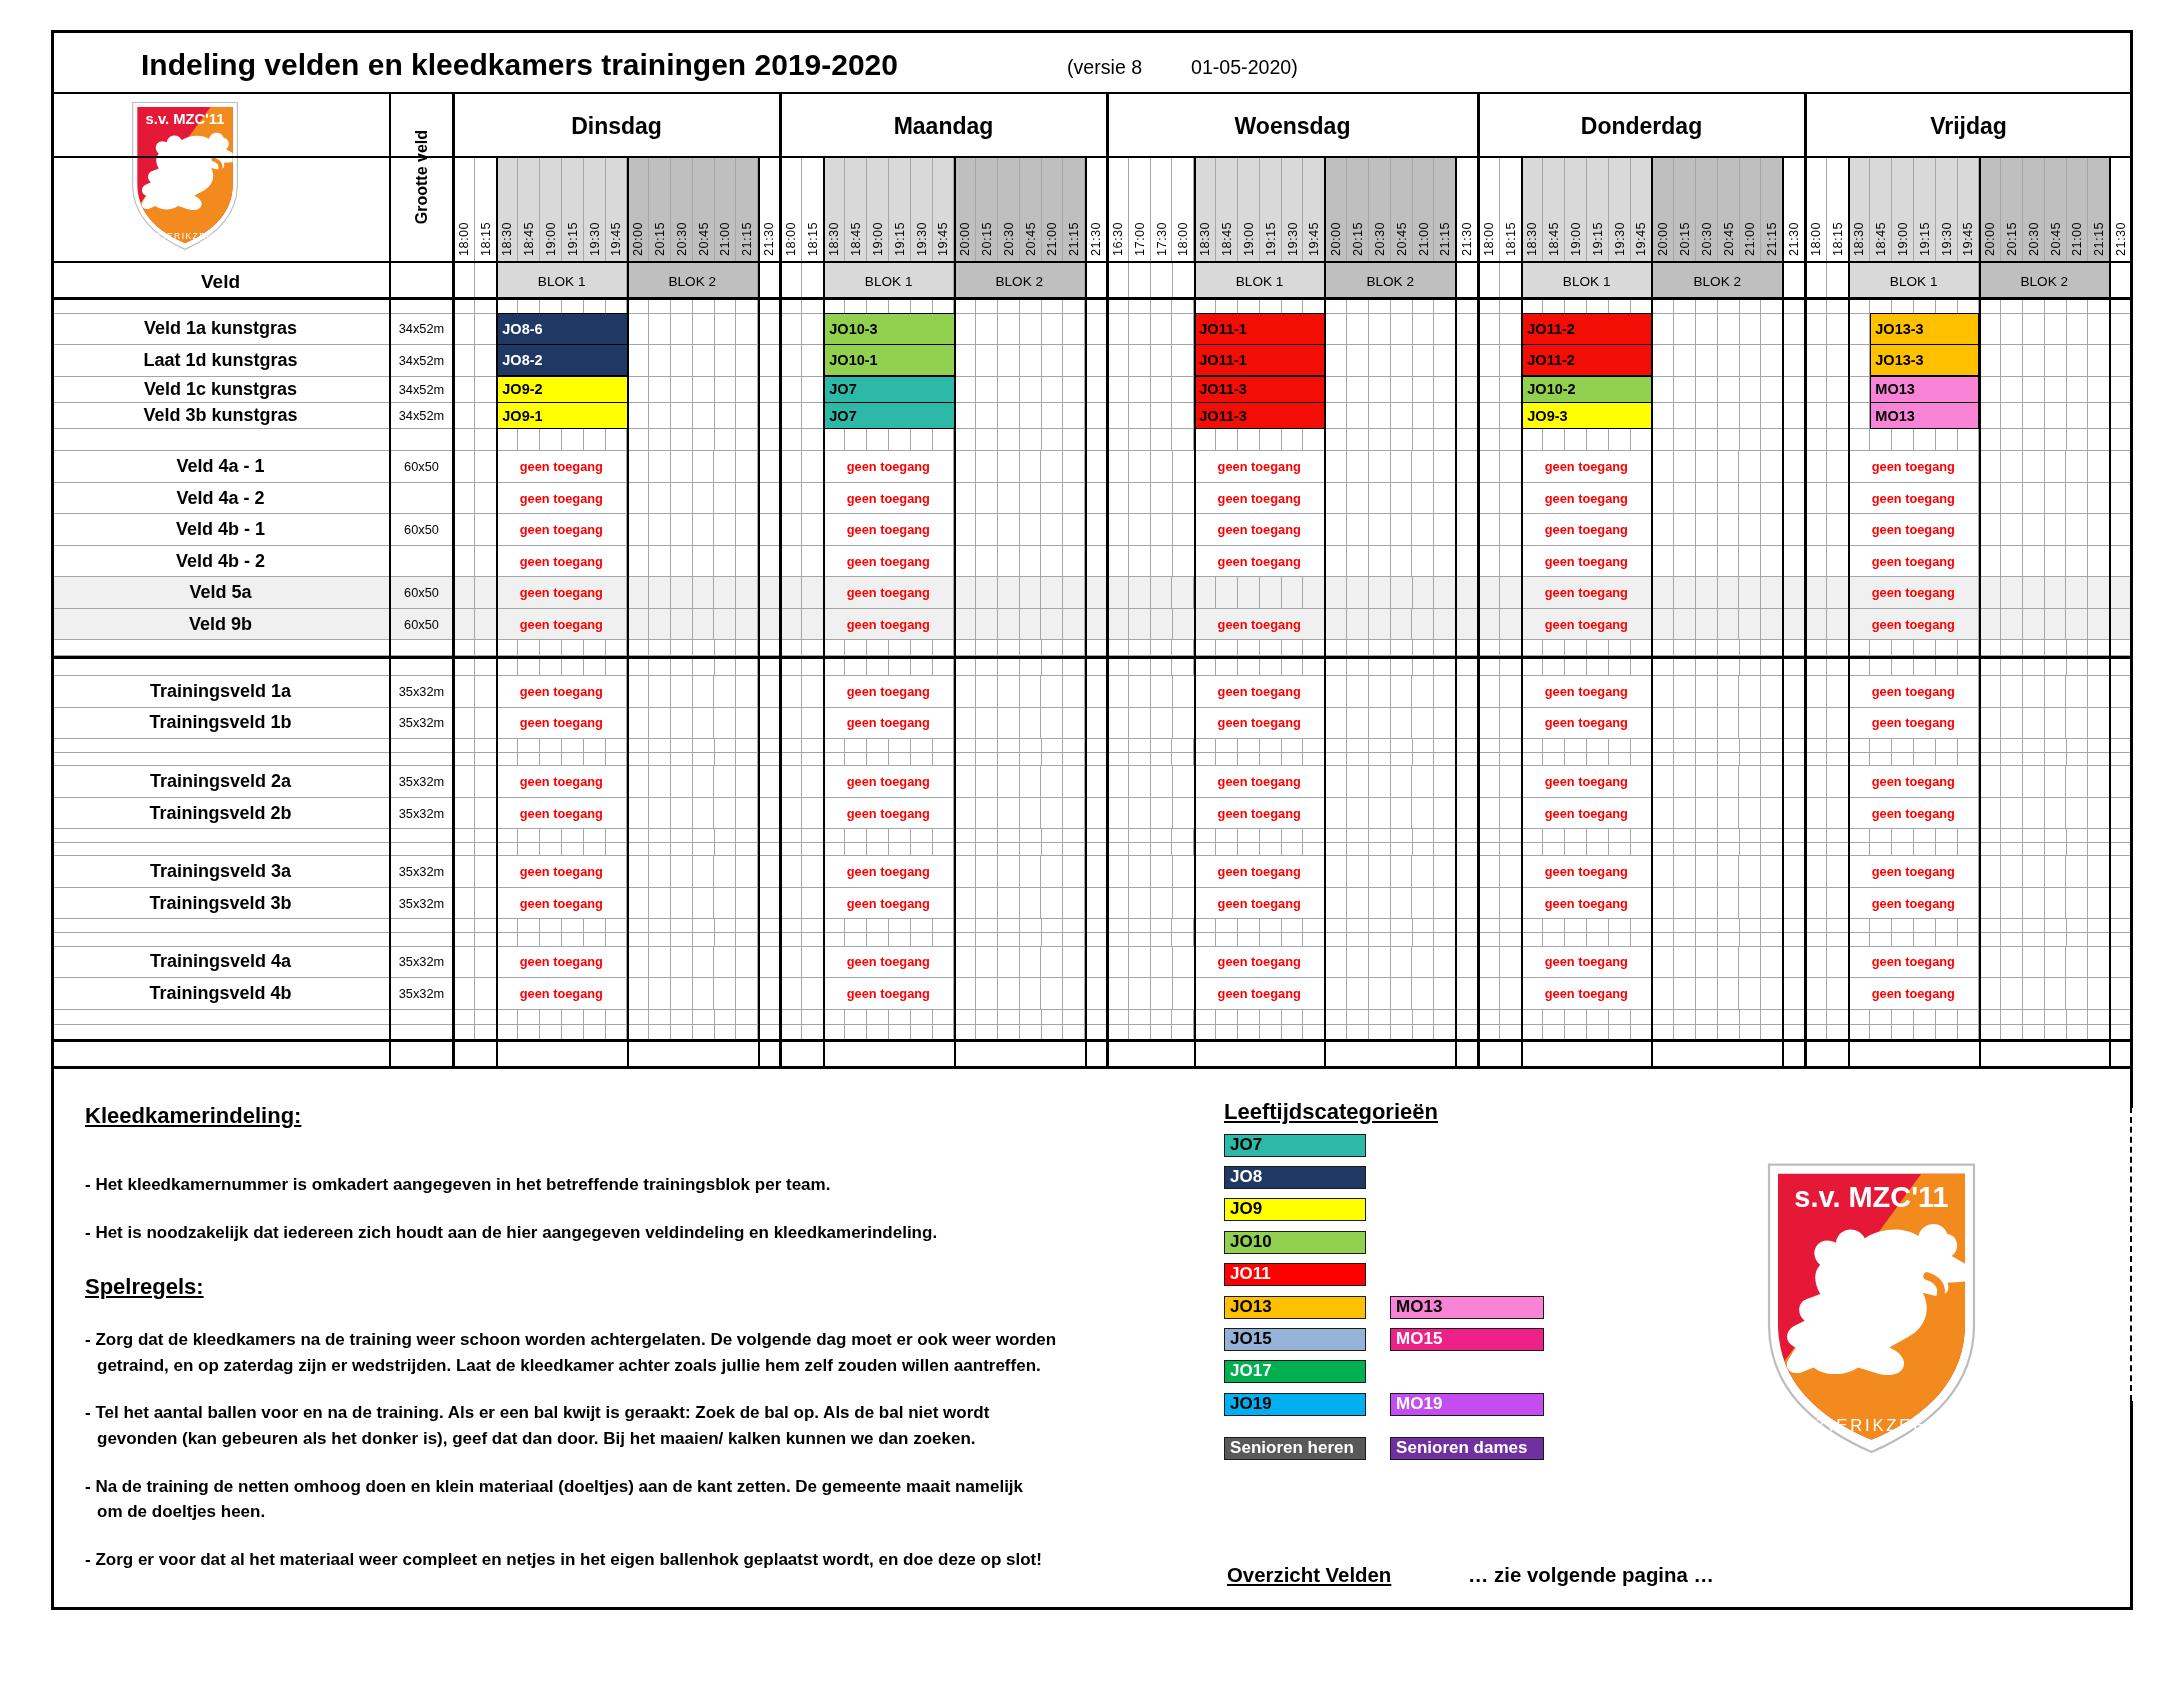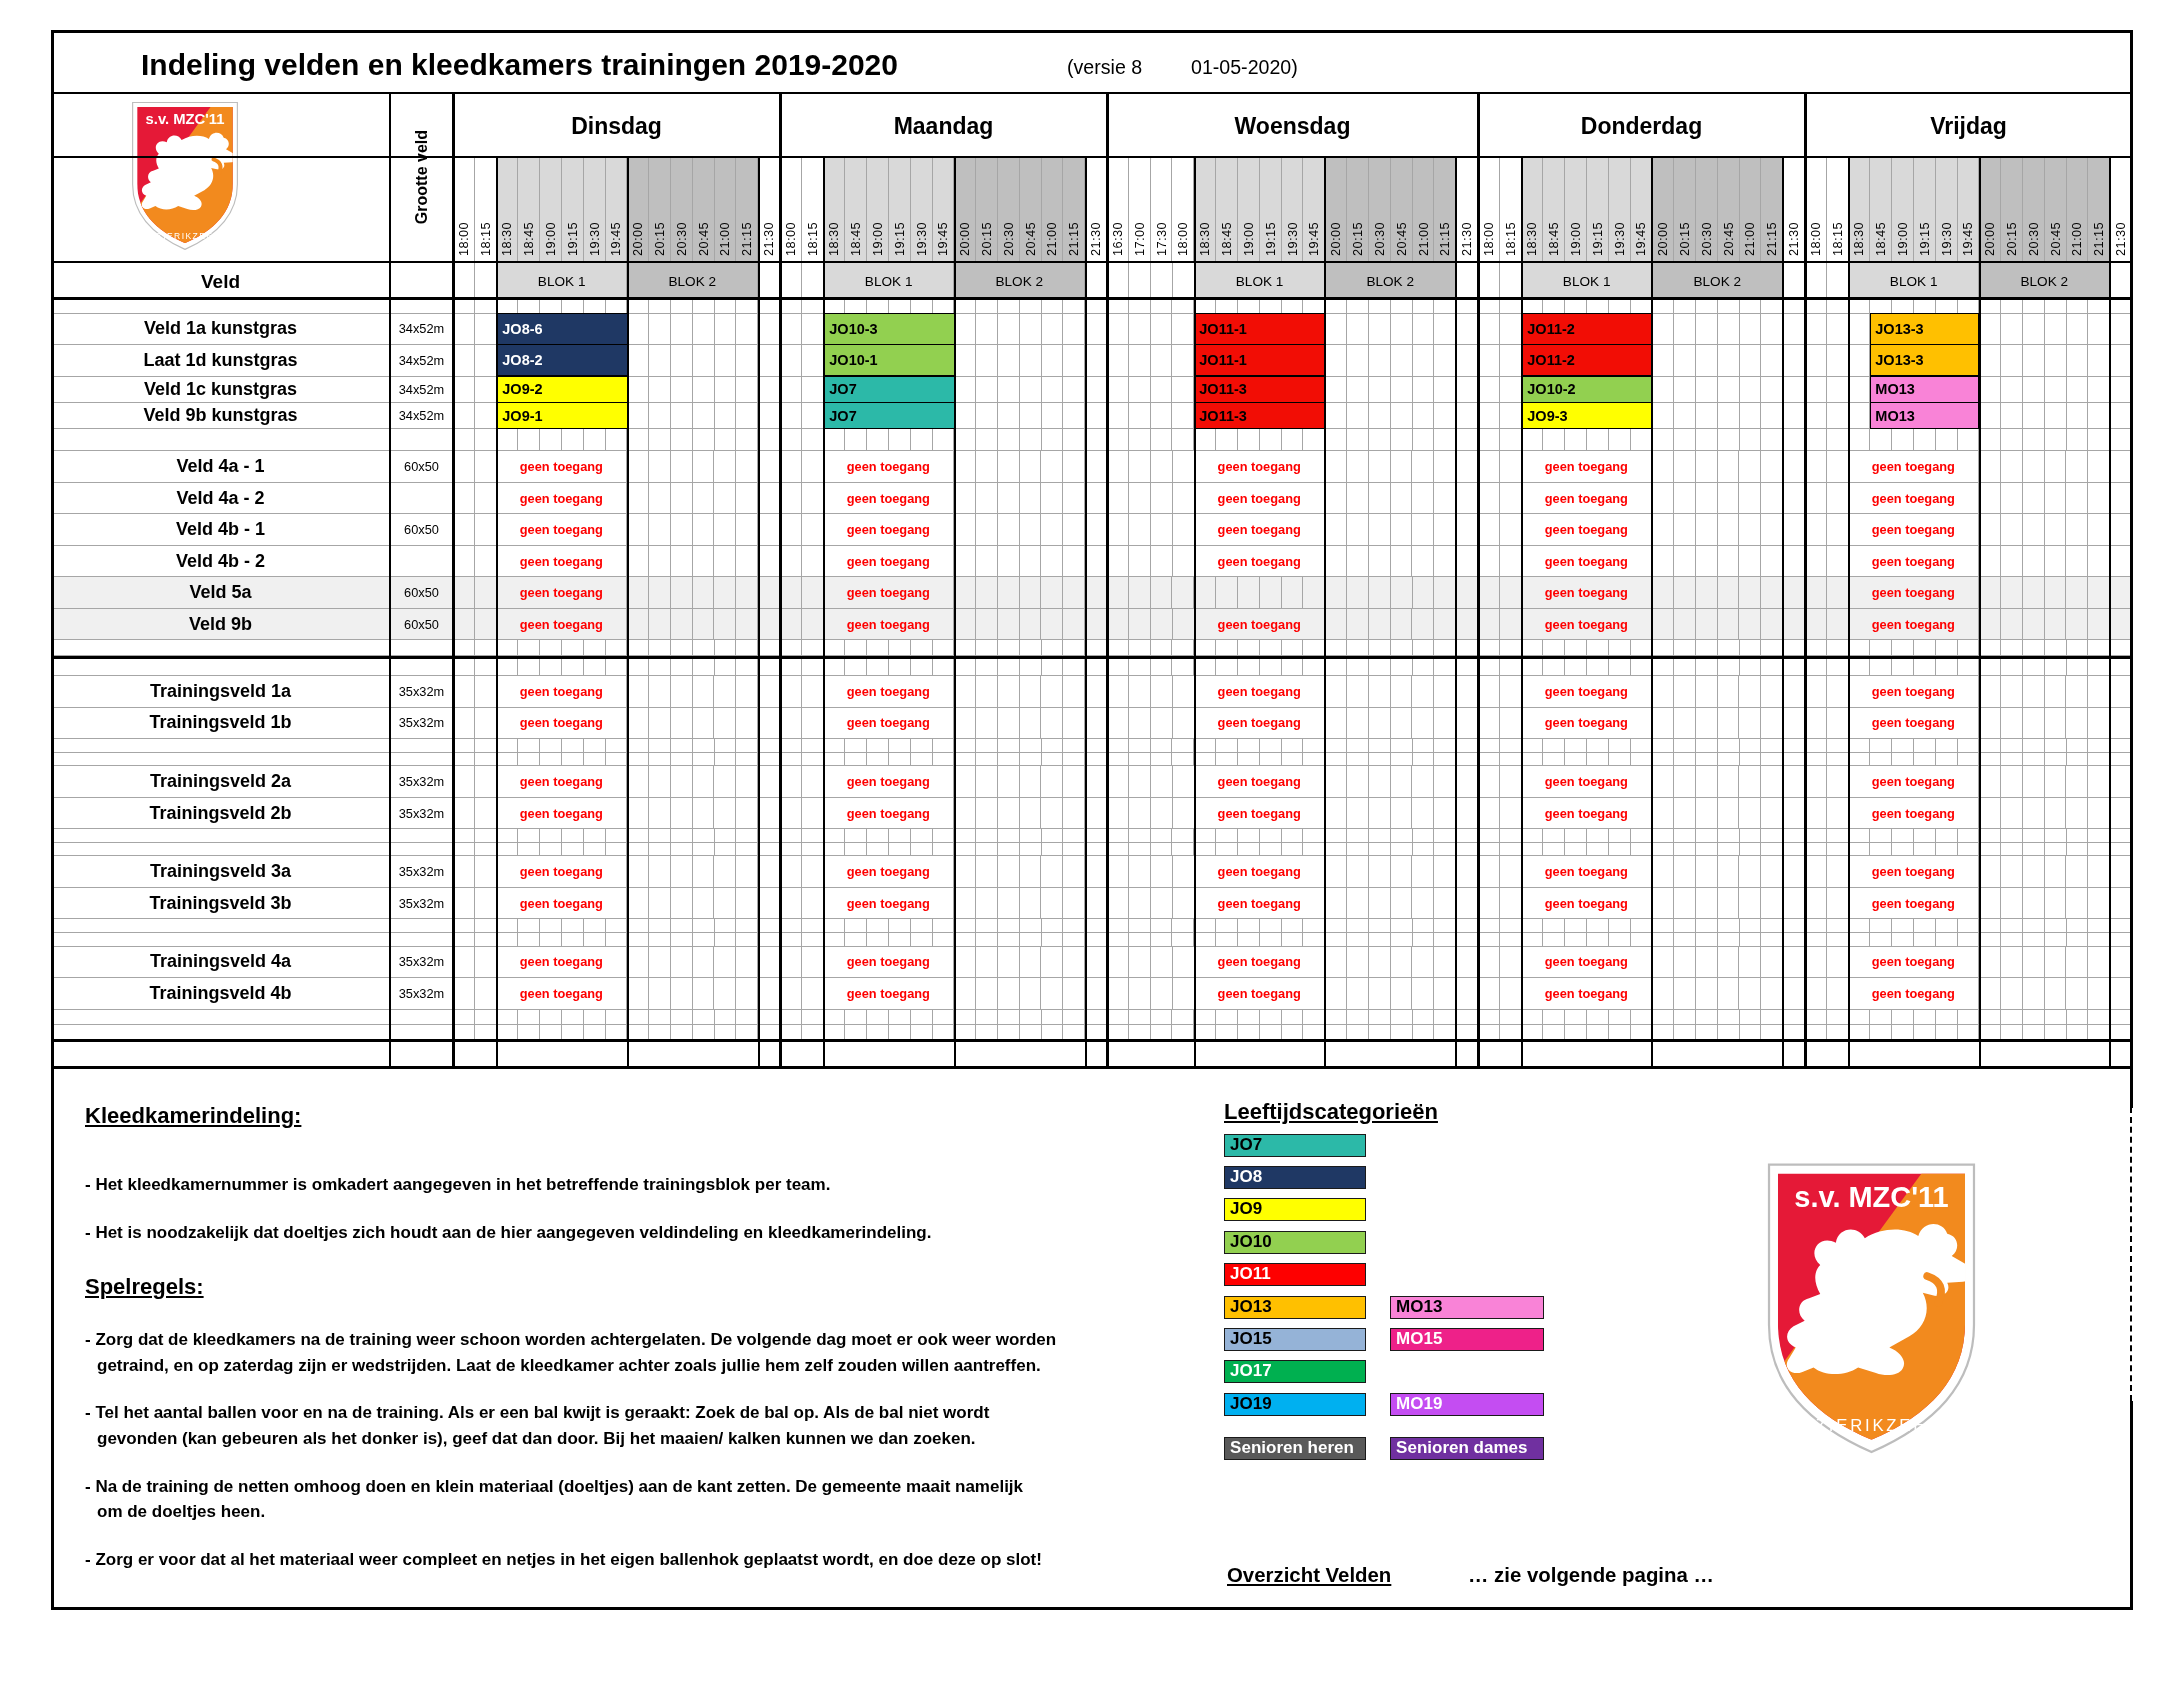--- a/index.html
+++ b/index.html
@@ -749,21 +749,21 @@
           <div class="gc" style="width: 22px;"></div>
           <div class="gc" style="width: 22px;"></div>
           <div class="gc" style="width: 22px;"></div>
           <div class="gc" style="width: 22px;"></div>
           <div class="gc" style="width: 22px;"></div>
           <div class="gc" style="width: 22px;"></div>
           <div class="blk" style="left: 65px; width: 109px; background: rgb(249, 131, 215); color: rgb(0, 0, 0);">MO13</div>
         </div>
       </div>
       <div class="trow br" style="height: 26.4px;">
-        <div class="namec" style="width: 339px;">Veld 9b kunstgras</div>
+        <div class="namec" style="width: 339px;">Veld 3b kunstgras</div>
         <div class="sizec" style="width: 63px;">34x52m</div>
         <div class="grp" style="width: 327px;">
           <div class="gc" style="width: 22px;"></div>
           <div class="gc" style="width: 22px;"></div>
           <div class="gc" style="width: 22px;"></div>
           <div class="gc" style="width: 22px;"></div>
           <div class="gc" style="width: 22px;"></div>
           <div class="gc" style="width: 22px;"></div>
           <div class="gc" style="width: 22px;"></div>
           <div class="gc" style="width: 22px;"></div>
@@ -2800,21 +2800,21 @@
       <use href="#mzc-logo"></use>
     </svg>
 
   <div id="notes">
     <div class="nh">Kleedkamerindeling:</div>
     <div id="kk-items">
         <div class="nitem" style="margin-top: 43px;">
           <div>- Het kleedkamernummer is omkadert aangegeven in het betreffende trainingsblok per team.</div>
         </div>
         <div class="nitem">
-          <div>- Het is noodzakelijk dat doeltjes zich houdt aan de hier aangegeven veldindeling en kleedkamerindeling.</div>
+          <div>- Het is noodzakelijk dat iedereen zich houdt aan de hier aangegeven veldindeling en kleedkamerindeling.</div>
         </div>
       </div>
     <div class="nh" id="sr-heading" style="margin-top:29px">Spelregels:</div>
     <div id="sr-items">
         <div class="nitem" style="margin-top: 27px;">
           <div>- Zorg dat de kleedkamers na de training weer schoon worden achtergelaten. De volgende dag moet er ook weer worden</div>
           <div class="cont">getraind, en op zaterdag zijn er wedstrijden. Laat de kleedkamer achter zoals jullie hem zelf zouden willen aantreffen.</div>
         </div>
         <div class="nitem">
           <div>- Tel het aantal ballen voor en na de training. Als er een bal kwijt is geraakt: Zoek de bal op. Als de bal niet wordt</div>

